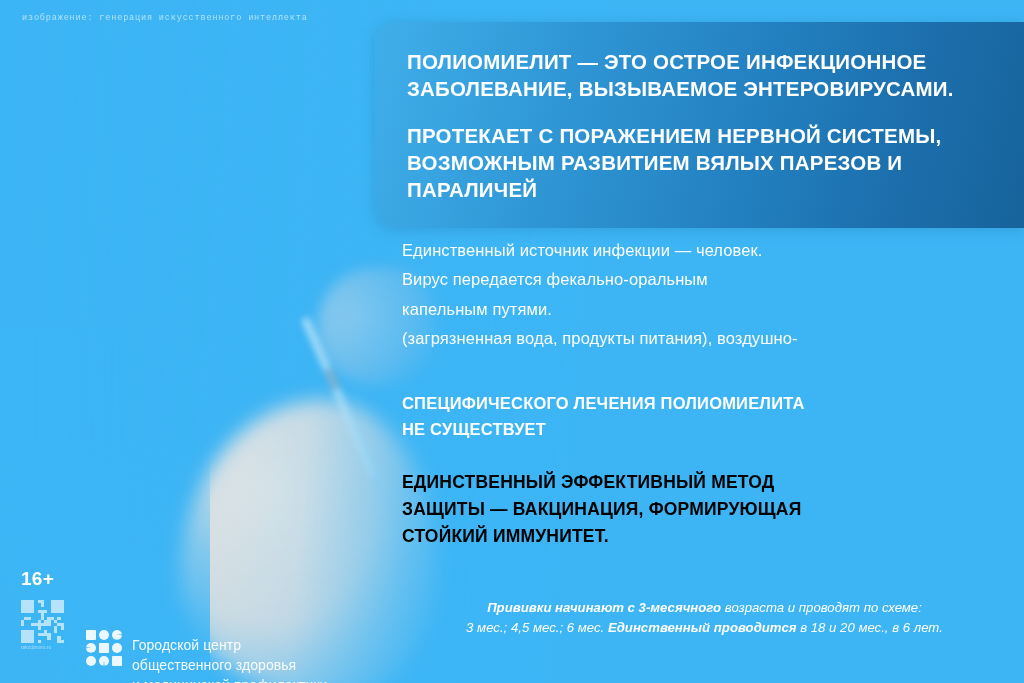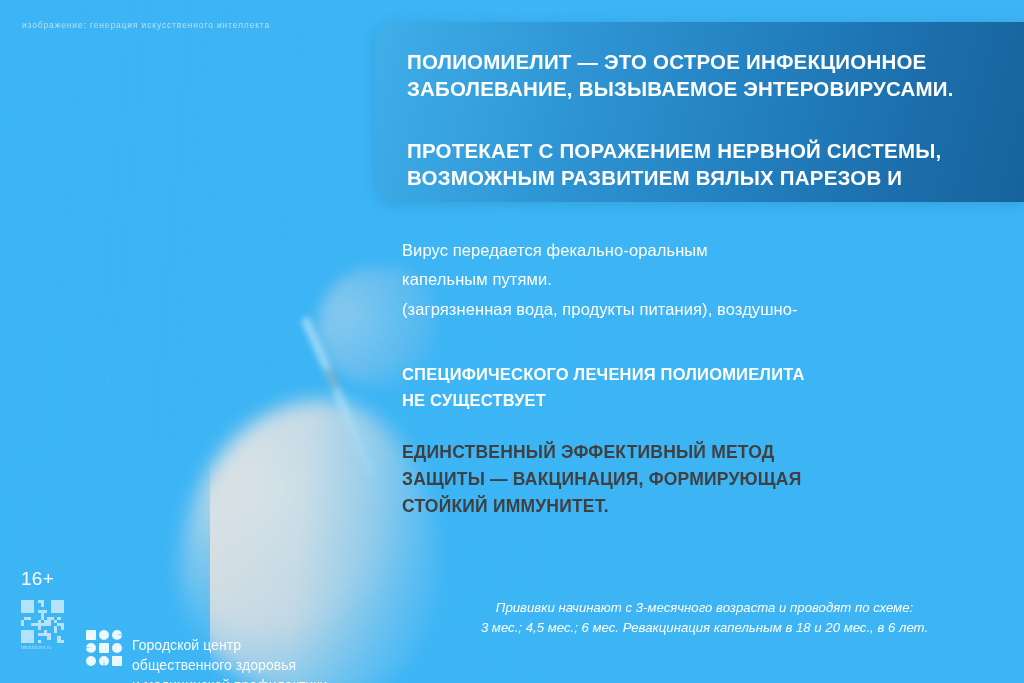--- a/index.html
+++ b/index.html
@@ -111,49 +111,49 @@
   .photo-tint-l {
     position: absolute;
     left: 0; top: 330px;
     width: 130px; height: 353px;
     background: linear-gradient(90deg, #3DB5F5 0%, rgba(61,181,245,.85) 45%, rgba(61,181,245,0) 100%);
   }
 
   
   .ai-watermark {
     position: absolute;
-    left: 22px; top: 20px;
+    left: 22px; top: 13px;
     font-size: 8.5px;
     letter-spacing: .85px;
     color: rgba(255,255,255,.60);
-    font-family: Liberation Sans, sans-serif;
+    font-family: Liberation Mono, monospace;
     white-space: nowrap;
     z-index: 6;
   }
 
   
   .headline-card {
     position: absolute;
     left: 375px; top: 22px;
-    width: 649px; height: 180px;
+    width: 649px; height: 206px;
     border-radius: 20px 0 0 20px;
     background: linear-gradient(104deg, #3FAFEA 0%, #2E94D3 32%, #2380C0 58%, #1C6FAC 80%, #17639C 100%);
     box-shadow: 0 2px 14px rgba(10,60,100,.18);
     padding: 26px 30px 18px 32px;
     z-index: 4;
   }
   .headline-line {
     color: #ffffff;
     font-weight: bold;
     font-size: 20.5px;
     line-height: 1.33;
     letter-spacing: .2px;
     text-transform: uppercase;
   }
-  .headline-block + .headline-block { margin-top: 34px; }
+  .headline-block + .headline-block { margin-top: 19px; }
 
   
   .content {
     position: absolute;
     left: 375px; top: 228px;
     width: 649px;
     padding: 0 18px 0 27px;
     z-index: 4;
   }
 
@@ -172,21 +172,21 @@
     font-size: 16.5px;
     line-height: 1.55;
     font-weight: bold;
     text-transform: uppercase;
     margin-top: 38px;
     letter-spacing: .2px;
   }
   .para-notreat .ln { display: block; }
 
   .para-vaccine {
-    color: #404040;
+    color: #000000;
     font-size: 17.5px;
     line-height: 1.55;
     font-weight: bold;
     text-transform: uppercase;
     margin-top: 26px;
     letter-spacing: .2px;
   }
   .para-vaccine .ln { display: block; }
 
   
@@ -196,28 +196,28 @@
     width: 649px;
     padding: 0 8px 0 18px;
     text-align: center;
     color: #ffffff;
     font-style: italic;
     font-size: 13.2px;
     line-height: 1.55;
     z-index: 5;
   }
   .footer-note .ln { display: block; white-space: nowrap; }
-  .footer-note b { font-weight: normal; font-style: italic; }
+  .footer-note b { font-weight: bold; font-style: italic; }
 
   
   .age-badge {
     position: absolute;
     left: 21px; top: 568px;
     color: #ffffff;
-    font-weight: normal;
+    font-weight: bold;
     font-size: 19px;
     letter-spacing: .3px;
     z-index: 6;
   }
 
   
   .qr-wrap {
     position: absolute;
     left: 21px; top: 600px;
     width: 43px;
@@ -301,46 +301,48 @@
   <div class="ai-watermark">изображение: генерация искусственного интеллекта</div>
 
   <div class="headline-card">
     <div class="headline-block">
       <div class="headline-line">ПОЛИОМИЕЛИТ — ЭТО ОСТРОЕ ИНФЕКЦИОННОЕ</div>
       <div class="headline-line">ЗАБОЛЕВАНИЕ, ВЫЗЫВАЕМОЕ ЭНТЕРОВИРУСАМИ.</div>
     </div>
     <div class="headline-block">
       <div class="headline-line">ПРОТЕКАЕТ С ПОРАЖЕНИЕМ НЕРВНОЙ СИСТЕМЫ,</div>
       <div class="headline-line">ВОЗМОЖНЫМ РАЗВИТИЕМ ВЯЛЫХ ПАРЕЗОВ И</div>
+      <div class="headline-line">ПАРАЛИЧЕЙ</div>
     </div>
   </div>
 
   <div class="content">
 
     <div class="para-transmission">
+      <span class="ln">Единственный источник инфекции — человек.</span>
       <span class="ln">Вирус передается фекально-оральным</span>
       <span class="ln">капельным путями.</span>
       <span class="ln">(загрязненная вода, продукты питания), воздушно-</span>
     </div>
 
     <div class="para-notreat">
       <span class="ln">СПЕЦИФИЧЕСКОГО ЛЕЧЕНИЯ ПОЛИОМИЕЛИТА</span>
       <span class="ln">НЕ СУЩЕСТВУЕТ</span>
     </div>
 
     <div class="para-vaccine">
       <span class="ln">ЕДИНСТВЕННЫЙ ЭФФЕКТИВНЫЙ МЕТОД</span>
       <span class="ln">ЗАЩИТЫ —  ВАКЦИНАЦИЯ, ФОРМИРУЮЩАЯ</span>
       <span class="ln">СТОЙКИЙ ИММУНИТЕТ.</span>
     </div>
   </div>
 
   <div class="footer-note">
     <span class="ln"><b>Прививки начинают с 3-месячного</b><span> возраста и проводят по схеме:</span></span>
-    <span class="ln"><span>3 мес.; 4,5 мес.; 6 мес. </span><b>Ревакцинация капельным</b><span> в 18 и 20 мес., в 6 лет.</span></span>
+    <span class="ln"><span>3 мес.; 4,5 мес.; 6 мес. </span><b>Единственный проводится</b><span> в 18 и 20 мес., в 6 лет.</span></span>
   </div>
 
   <div class="age-badge">16+</div>
 
   <div class="qr-wrap">
     <div class="qr" id="qr-grid">
         <i class="on"></i>
         <i class="on"></i>
         <i class="on"></i>
         <i class="on"></i>

